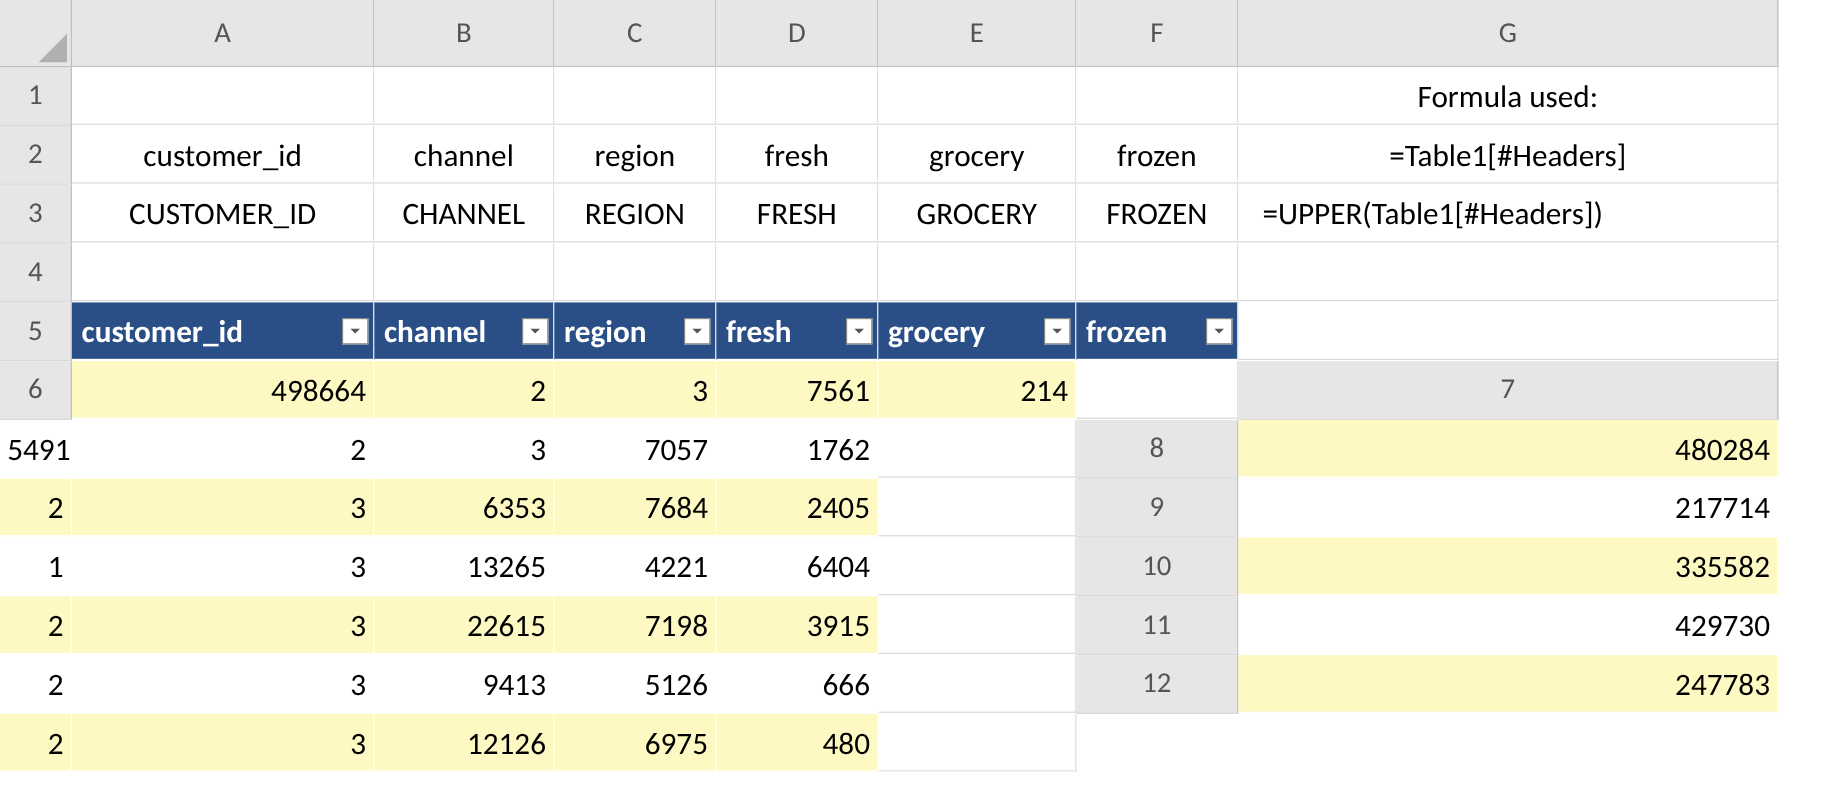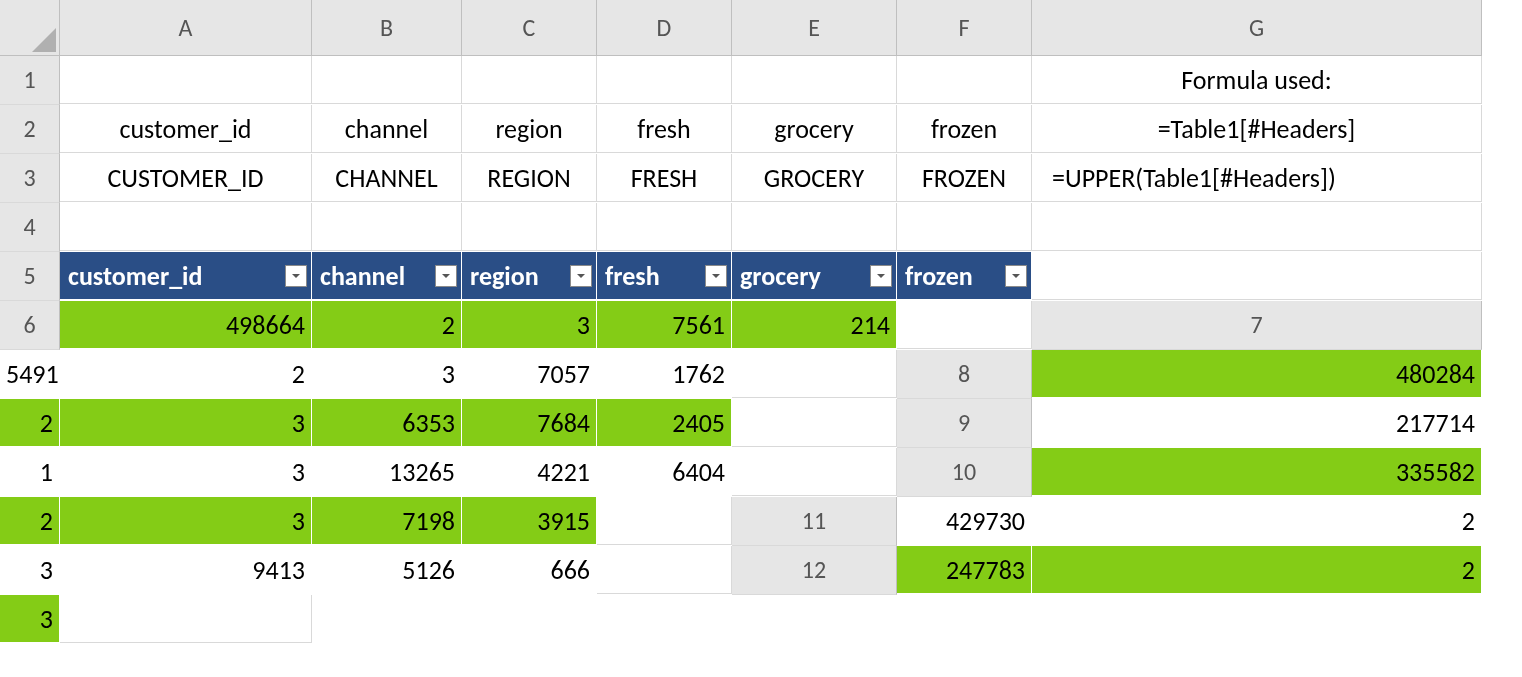--- a/index.html
+++ b/index.html
@@ -72,21 +72,21 @@
   .th .filter-btn {
     width:22px; height:22px;
     background:#ffffff;
     border:1px solid #8a8a8a;
     display:flex; align-items:center; justify-content:center;
     margin-left:4px;
     flex-shrink:0;
   }
   .th .filter-btn svg { display:block; }
   .band {
-    background:#84cc16;
+    background:#fef9c3;
   }
   .tblcell {
     border-right:1px solid #ffffff;
     border-bottom:1px solid #ffffff;
   }
   .overflow { overflow: visible; position:relative; }
   .overflow span { position:absolute; left:20px; }
 </style>
 </head>
 <body>
@@ -215,29 +215,33 @@
     <div class="cell num tblcell">1</div>
     <div class="cell num tblcell">3</div>
     <div class="cell num tblcell">13265</div>
     <div class="cell num tblcell">4221</div>
     <div class="cell num tblcell">6404</div>
     <div class="cell txt"></div>
     <div class="row-header">10</div>
     <div class="cell num tblcell band">335582</div>
     <div class="cell num tblcell band">2</div>
     <div class="cell num tblcell band">3</div>
+    <div class="cell num tblcell band">22615</div>
     <div class="cell num tblcell band">7198</div>
     <div class="cell num tblcell band">3915</div>
     <div class="cell txt"></div>
     <div class="row-header">11</div>
     <div class="cell num tblcell">429730</div>
     <div class="cell num tblcell">2</div>
     <div class="cell num tblcell">3</div>
     <div class="cell num tblcell">9413</div>
     <div class="cell num tblcell">5126</div>
     <div class="cell num tblcell">666</div>
     <div class="cell txt"></div>
     <div class="row-header">12</div>
     <div class="cell num tblcell band">247783</div>
     <div class="cell num tblcell band">2</div>
     <div class="cell num tblcell band">3</div>
+    <div class="cell num tblcell band">12126</div>
+    <div class="cell num tblcell band">6975</div>
+    <div class="cell num tblcell band">480</div>
     <div class="cell txt"></div>
   </div>
 
 </body></html>

